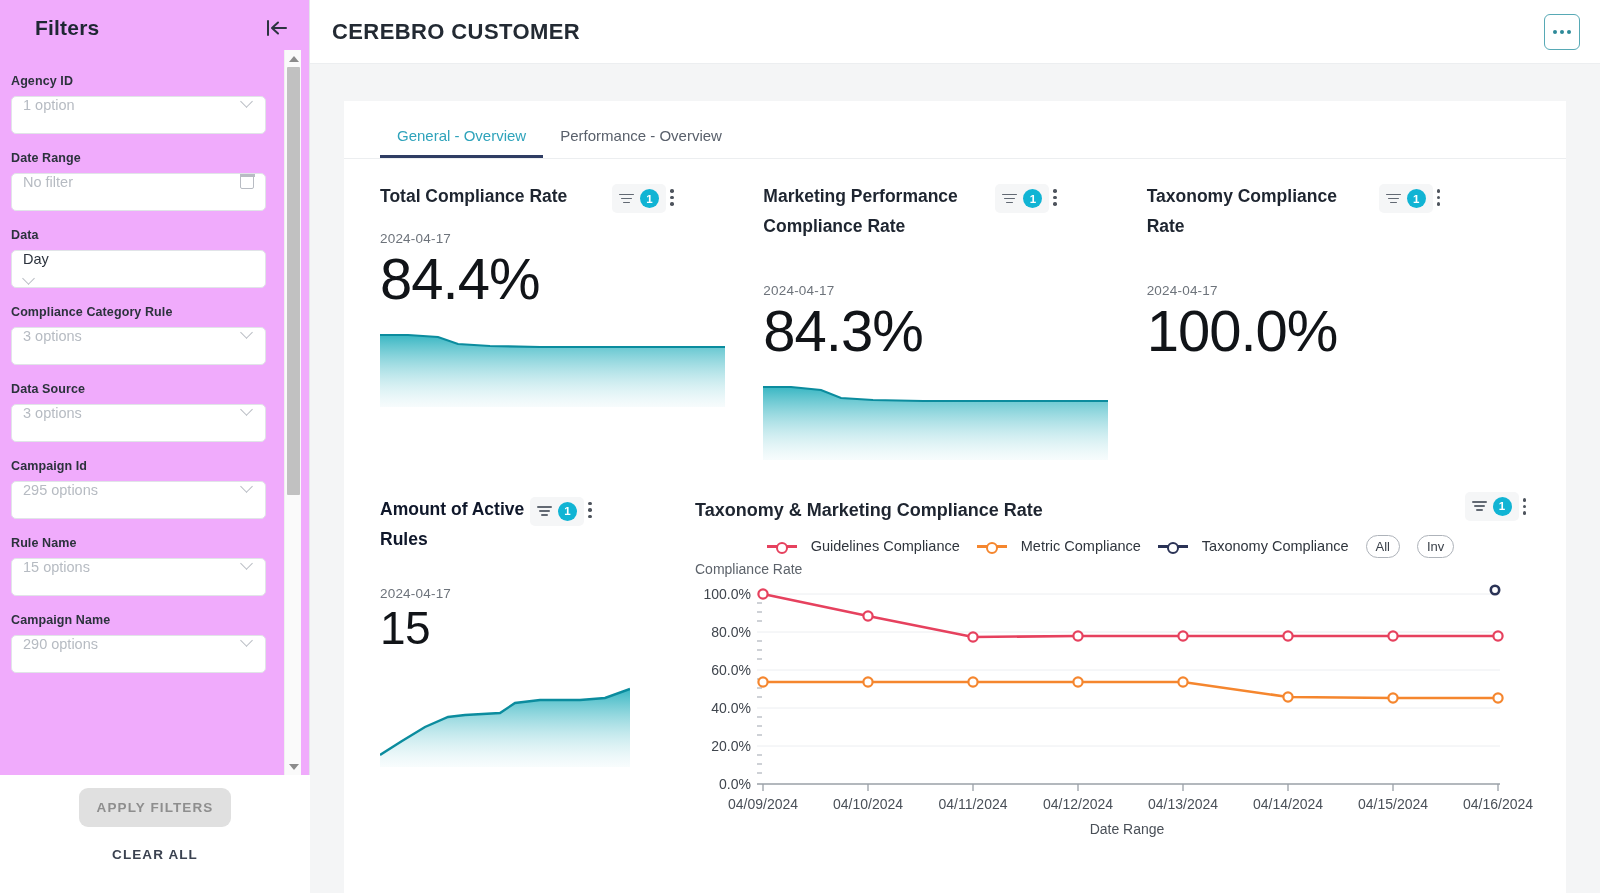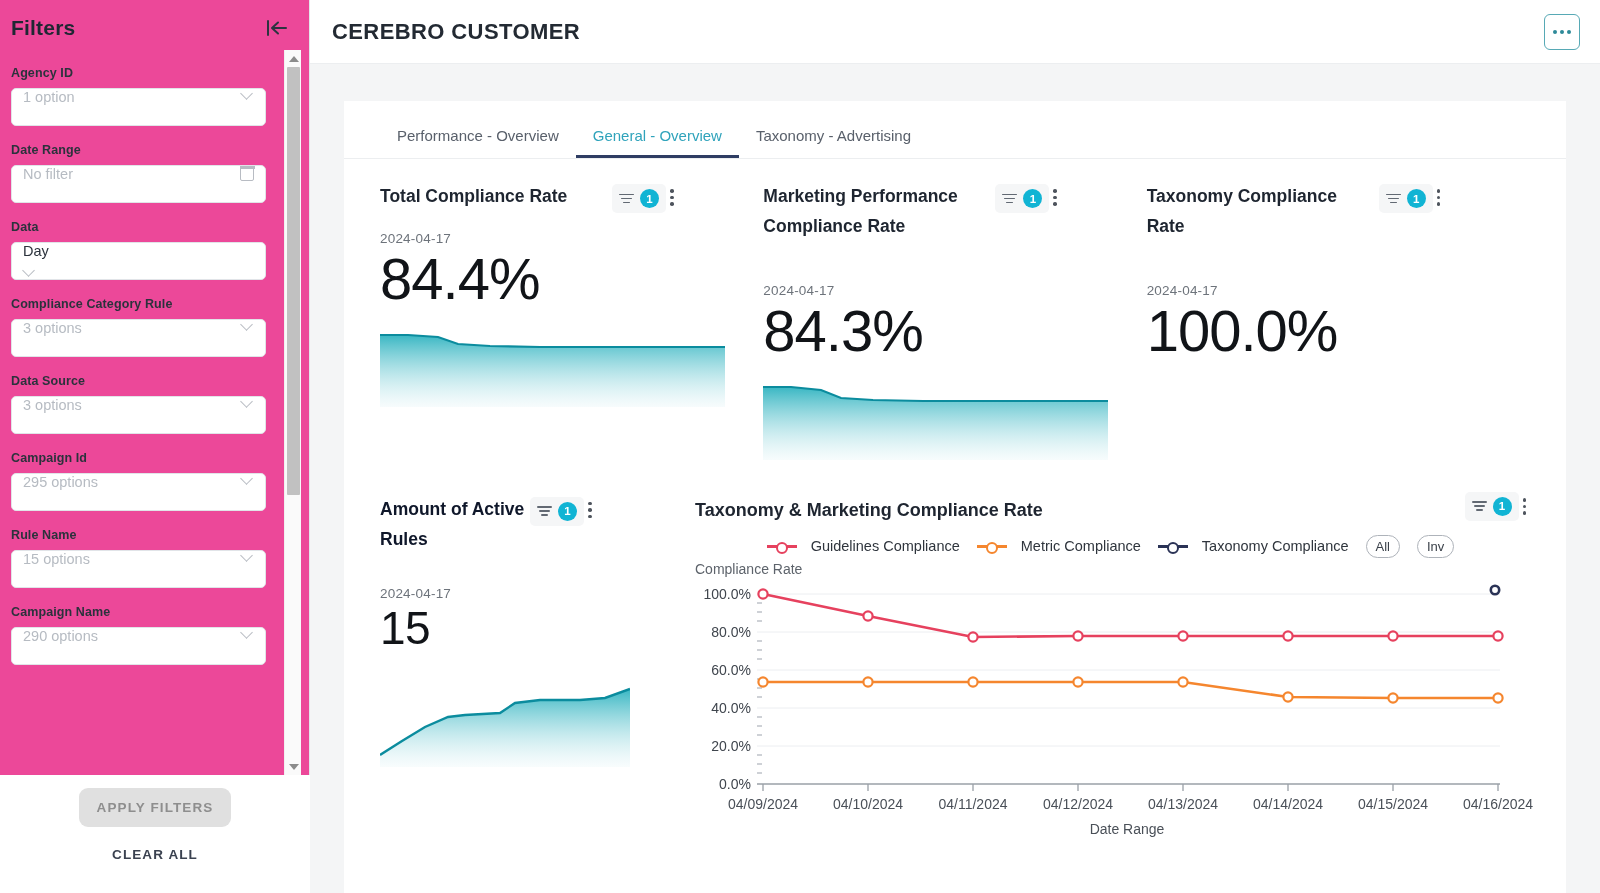--- a/index.html
+++ b/index.html
@@ -5,37 +5,37 @@
   * { box-sizing: border-box; margin: 0; padding: 0; }
   html, body {
     width: 1600px; height: 893px;
     font-family: "Liberation Sans", sans-serif;
     background: #ffffff; overflow: hidden;
   }
   .app { display: flex; width: 1600px; height: 893px; position: relative; }
 
   
   .sidebar {
-    width: 310px; height: 893px; background: #ec4899;
+    width: 310px; height: 893px; background: #f0abfc;
     border-right: 1px solid #e3e6ea;
-    position: relative; flex: 0 0 310px;
+    position: relative; flex: 0 0 310px; padding-left: 24px;
   }
   .sidebar-header {
     height: 56px; display: flex; align-items: center;
     justify-content: space-between; padding: 0 18px 0 11px;
   }
   .sidebar-title { font-size: 21px; font-weight: 600; color: #1f2733; letter-spacing: .2px; }
   .collapse-btn {
     width: 28px; height: 28px; display: flex; align-items: center; justify-content: center;
     cursor: pointer; color: #2c3440;
   }
   .collapse-btn svg { display: block; }
 
   .filter-scroll {
-    position: absolute; top: 52px; left: 0; width: 310px; height: 720px;
+    position: absolute; top: 60px; left: 0; width: 310px; height: 720px;
     overflow: hidden; padding: 0 0 0 0;
   }
   .filter-list { padding: 14px 44px 10px 11px; }
   .filter-group { margin-bottom: 17px; }
   .filter-label {
     font-size: 12.5px; font-weight: 700; color: #2b323c;
     margin-bottom: 8px; letter-spacing: .1px;
   }
   .filter-input {
     height: 38px; border: 1px solid #e1e4e8; border-radius: 5px;
@@ -272,23 +272,22 @@
         <i></i>
           <i></i>
           <i></i>
       </div>
     </div>
 
     <div class="canvas">
       <div class="sheet">
 
         <div class="tabs">
+          <div class="tab active">General - Overview</div>
           <div class="tab">Performance - Overview</div>
-          <div class="tab active">General - Overview</div>
-          <div class="tab">Taxonomy - Advertising</div>
         </div>
 
         <div class="grid">
 
           <div class="row1">
 
             <div class="kpi">
               <div class="kpi-head">
                 <div class="kpi-title narrow">Total Compliance Rate</div>
                 <div class="filter-chip">

